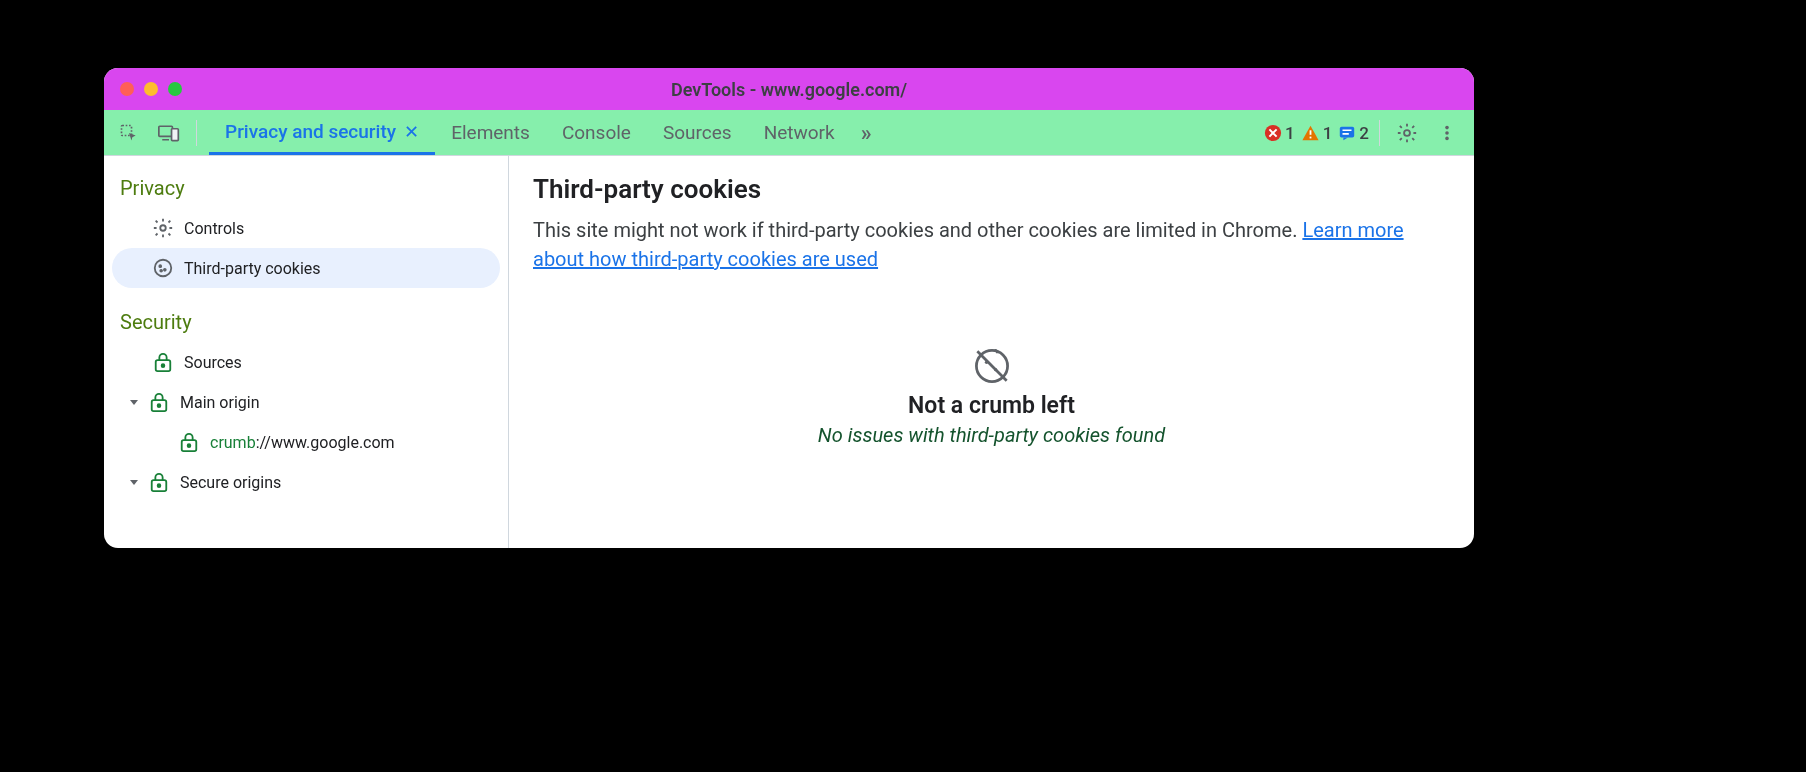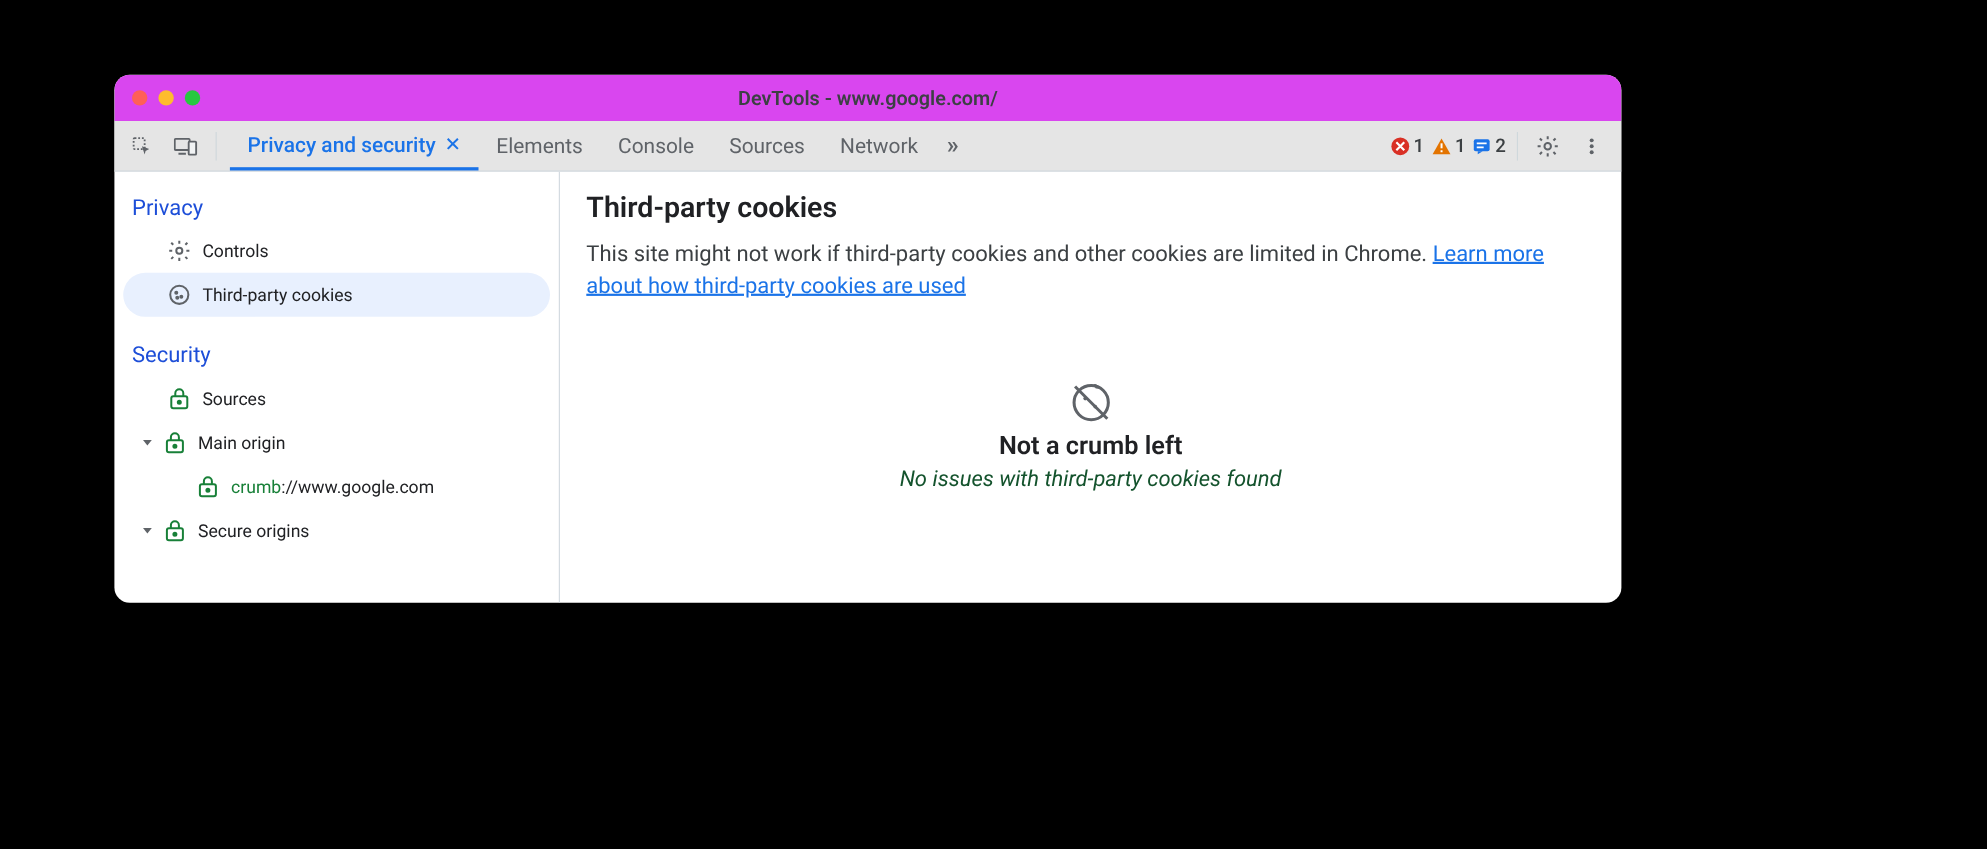--- a/index.html
+++ b/index.html
@@ -36,21 +36,21 @@
   .tl.red { background: #ff5f57; }
   .tl.yellow { background: #febc2e; }
   .tl.green { background: #28c840; }
   .title {
     position: absolute; left: 0; right: 0; text-align: center;
     font-size: 18px; font-weight: 600; color: #3c4043; pointer-events: none;
   }
   
   .toolbar {
     height: 46px;
-    background: #e5e5e5;
+    background: #86efac;
     border-bottom: 1px solid #d0d7de;
     display: flex;
     align-items: stretch;
   }
   .tool-left { display: flex; align-items: center; padding: 0 8px; gap: 6px; }
   .tool-btn {
     width: 34px; height: 34px; display: flex; align-items: center; justify-content: center;
     border-radius: 4px; color: #5f6368;
   }
   .divider { width: 1px; height: 26px; background: #cfd8dc; margin: 0 4px; }
@@ -68,21 +68,21 @@
   .overflow-tabs { display:flex; align-items:center; padding:0 10px; color:#5f6368; font-size:22px; font-weight:600; }
   .tool-right { display: flex; align-items: center; gap: 6px; padding: 0 10px; }
   .badge { display: flex; align-items: center; gap: 3px; font-size: 17px; color: #3c4043; font-weight: 500; }
   .badge svg { display:block; }
   
   .body { flex:1; display:flex; overflow:hidden; }
   .sidebar {
     width: 405px; border-right: 1px solid #d0d7de;
     padding-top: 14px; overflow: hidden;
   }
-  .sec-title { font-size: 20px; color: #1d4ed8; padding: 6px 16px 8px 16px; }
+  .sec-title { font-size: 20px; color: #4d7c0f; padding: 6px 16px 8px 16px; }
   .tree-row {
     display: flex; align-items: center; height: 40px; font-size: 16px; color: #202124;
     cursor: pointer;
   }
   .tree-row.selected { background: #e8f0fe; border-radius: 20px; margin: 0 8px; }
   .tree-row .indent1 { width: 44px; }
   .tree-row .indent2 { width: 70px; }
   .tree-row .arrow { width: 20px; display:flex; align-items:center; justify-content:center; color:#5f6368; }
   .tree-row .iconcell { width: 30px; display:flex; align-items:center; justify-content:center; }
   .tree-row .txt { padding-left: 6px; }

